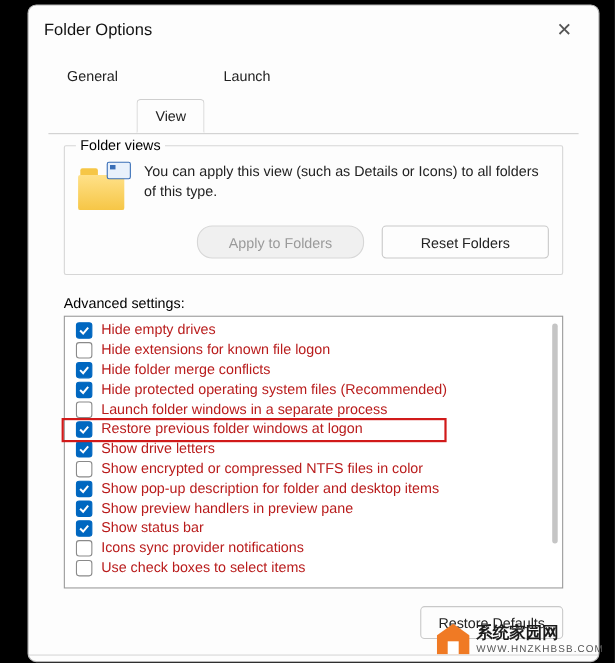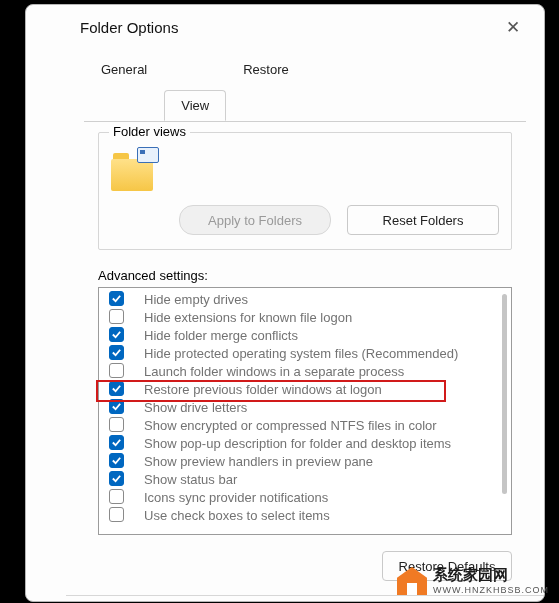--- a/index.html
+++ b/index.html
@@ -19,21 +19,20 @@
       left: 25px;
       top: 4px;
       width: 520px;
       height: 598px;
       background: #fdfdfd;
       border: 1px solid #b6b6b6;
       border-radius: 8px;
       box-shadow: 0 2px 8px rgba(0,0,0,.25);
       display: flex;
       flex-direction: column;
-      padding-left: 40px;
     }
     .titlebar {
       display: flex;
       align-items: center;
       padding: 10px 14px 6px 14px;
     }
     .titlebar-title {
       font-size: 15px;
       color: #111;
       flex: 1;
@@ -181,25 +180,26 @@
     }
     .scrollbar {
       position:absolute;
       right:4px; top:6px;
       width:5px; height:200px;
       background:#c5c5c5;
       border-radius:3px;
     }
     .opt-row {
       display: flex;
-      gap: 20px;
+      align-items: center;
+      gap: 8px;
       height: 18px;
       line-height: 18px;
       font-size: 13px;
-      color: #737373;
+      color: #b91c1c;
       padding-left: 0;
     }
     .cb {
       width: 15px; height: 15px;
       border: 1px solid #8a8a8a;
       border-radius: 3px;
       display:inline-flex;
       align-items:center;
       justify-content:center;
       flex:0 0 auto;
@@ -262,33 +262,34 @@
   <div class="titlebar">
     <div class="titlebar-title">Folder Options</div>
     <div class="close-btn">
       <span>✕</span>
     </div>
   </div>
 
   <div class="tabs">
     <div class="tab">General</div>
     <div class="tab active">View</div>
-    <div class="tab">Restore</div>
+    <div class="tab">Launch</div>
   </div>
 
   <div class="panel-body">
 
     <div class="folder-views">
       <span class="fieldset-legend">Folder views</span>
       <div class="fv-row">
         <div class="fv-icon-box">
           <div class="fv-tab"></div>
           <div class="fv-folder"></div>
           <div class="fv-chip"></div>
         </div>
+        <div class="fv-text">You can apply this view (such as Details or Icons) to all folders of this type.</div>
       </div>
       <div class="fv-btns">
         <button class="win-btn disabled">Apply to Folders</button>
         <button class="win-btn">Reset Folders</button>
       </div>
     </div>
 
     <div class="adv-label">Advanced settings:</div>
 
     <div class="adv-wrap">

